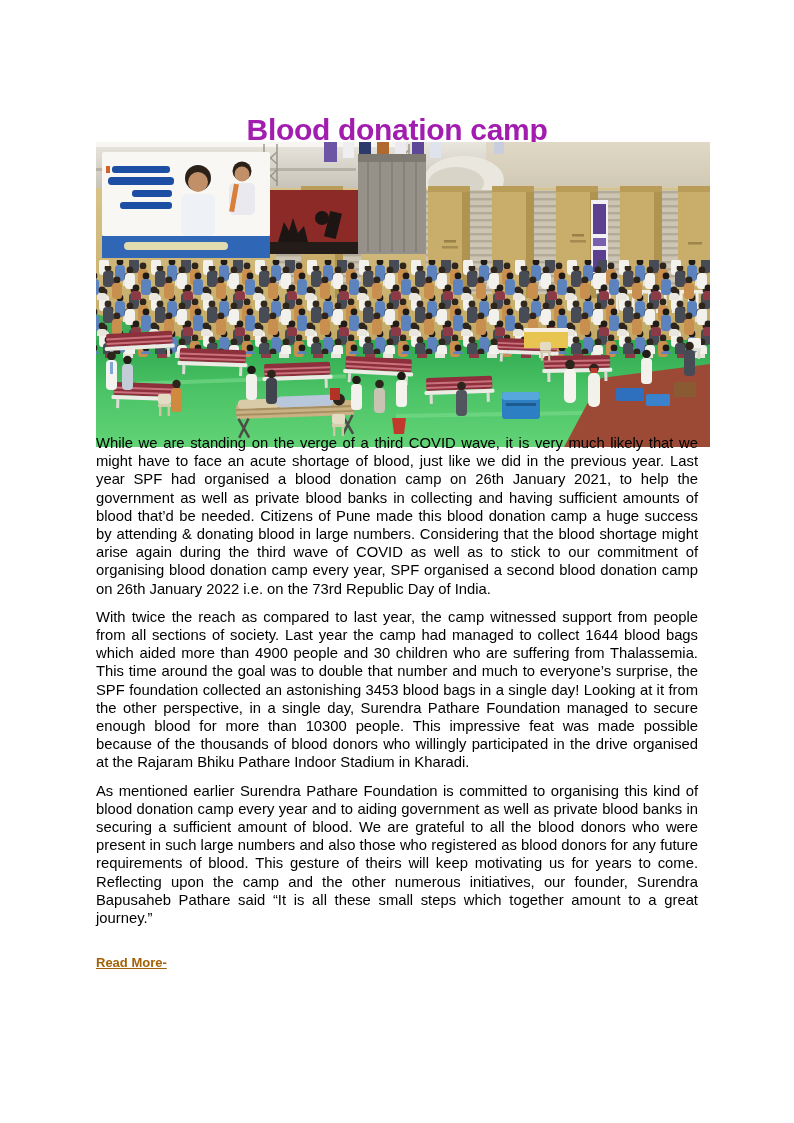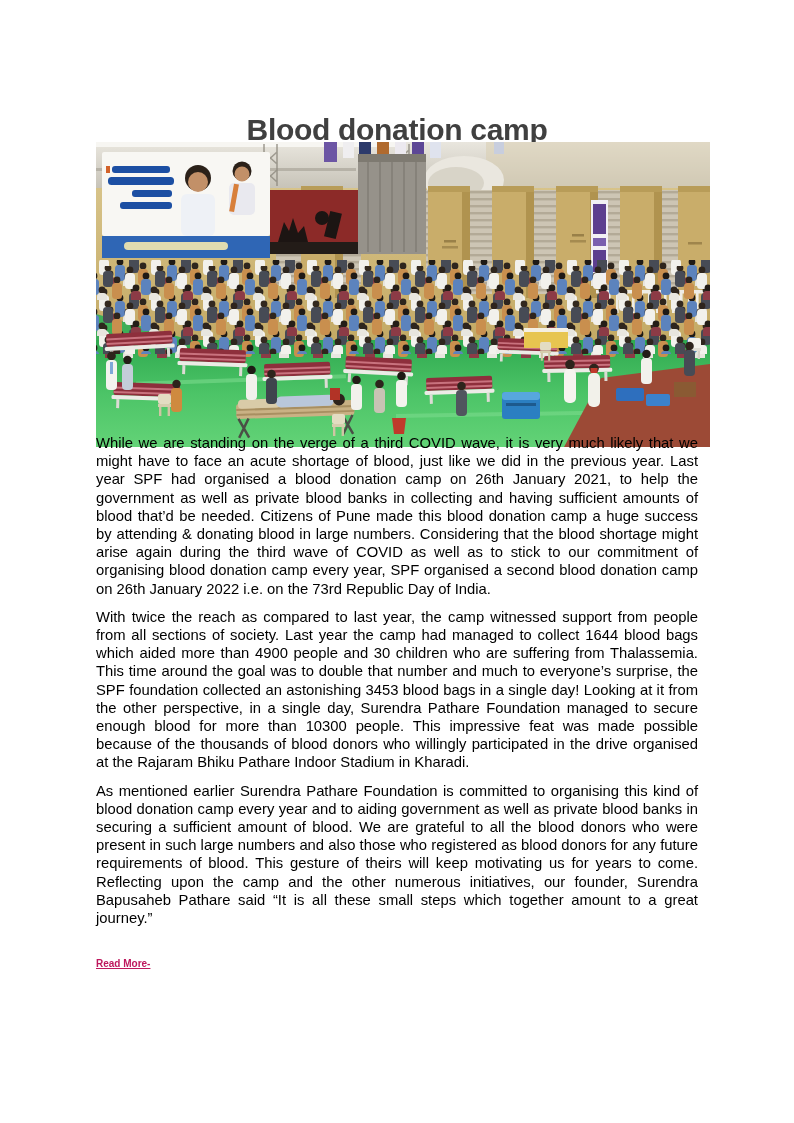--- a/index.html
+++ b/index.html
@@ -9,40 +9,40 @@
     background:#ffffff;
     font-family:"Liberation Sans", sans-serif;
     color:#000000;
     overflow:hidden;
   }
   .title{
     position:absolute;top:92px;left:0;width:794px;
     text-align:center;
     font-size:30px;line-height:36px;font-weight:700;
     letter-spacing:-0.3px;
-    color:#404040;
+    color:#a21caf;
   }
   .photo{
     position:absolute;left:96px;top:142px;width:614px;height:305px;
     overflow:hidden;margin:0;padding:0;
   }
   .photo svg{display:block;}
   .text-block{
     position:absolute;left:96px;top:434px;width:602px;
   }
   .para{
     margin:0 0 10px 0;
     font-size:14.8px;line-height:18.2px;
     text-align:justify;
     color:#000000;
   }
   .read-more-row{margin-top:26px;}
   .read-more{
-    font-size:10px;font-weight:700;
-    color:#be185d;
+    font-size:13px;font-weight:700;
+    color:#a16207;
     cursor:pointer;
   }
 </style>
 </head>
 <body>
 
 <div class="page">
 
   <h1 class="title">Blood donation camp</h1>
 

